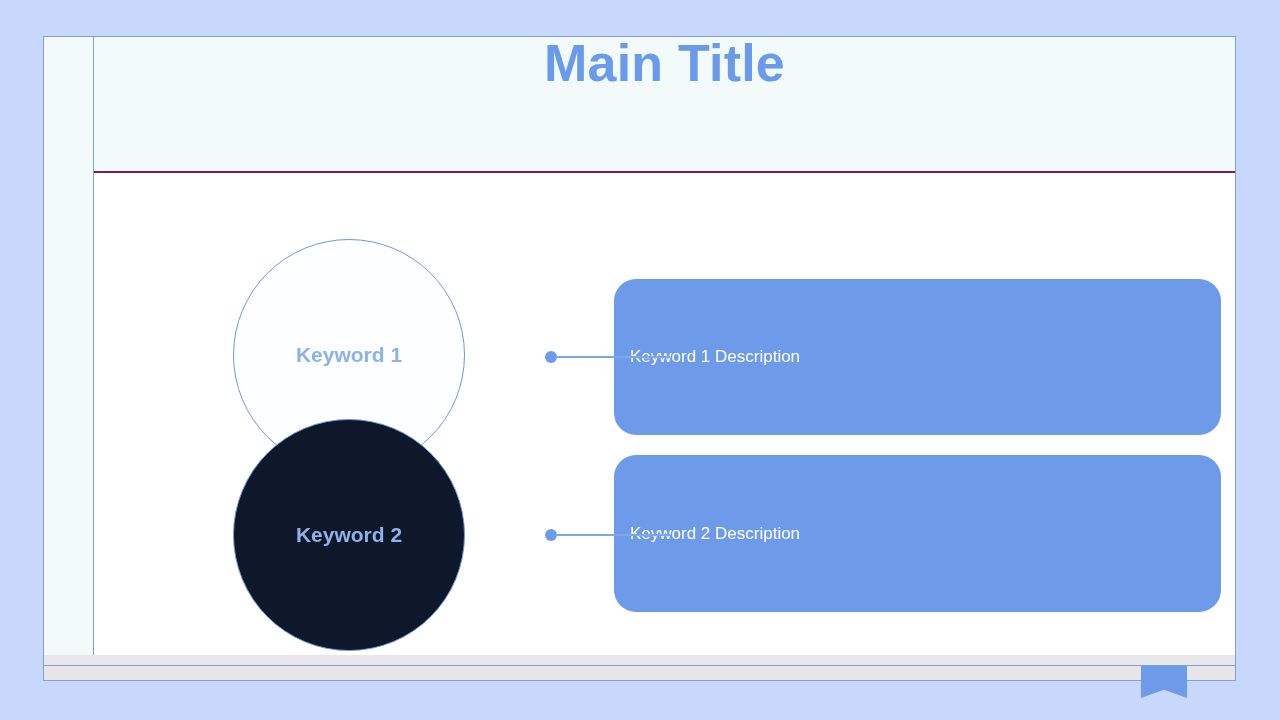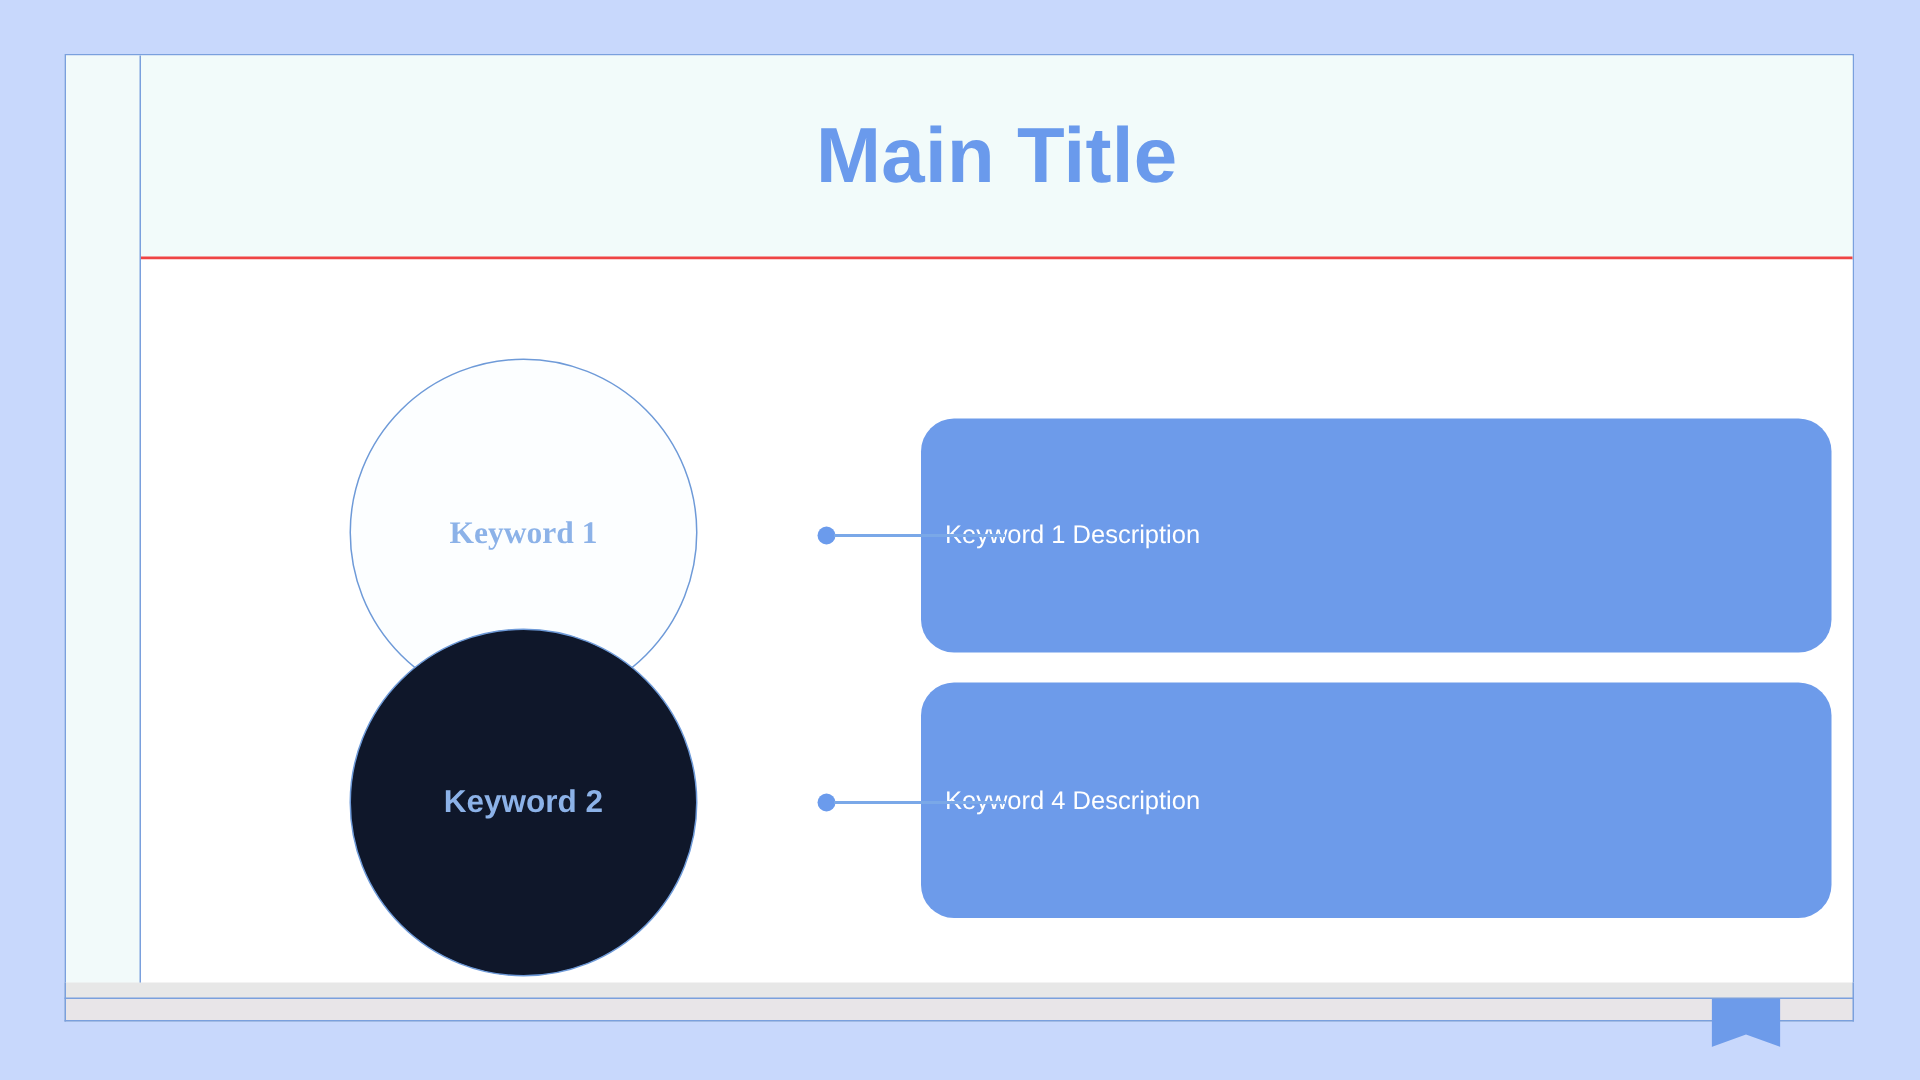--- a/index.html
+++ b/index.html
@@ -50,24 +50,23 @@
   }
 
   
   #header-band {
     position: absolute;
     left: 0;
     top: 0;
     right: 0;
     height: 136px;
     background: #f2fbfa;
-    border-bottom: 2px solid #ef4444;
+    border-bottom: 2px solid #701a75;
     box-sizing: border-box;
     display: flex;
-    align-items: center;
     justify-content: center;
   }
   #page-title {
     font-size: 52px;
     font-weight: bold;
     color: #6a9aec;
     letter-spacing: 0.2px;
     line-height: 1;
     text-align: center;
     user-select: none;
@@ -93,21 +92,20 @@
     box-sizing: border-box;
     display: flex;
     align-items: center;
     justify-content: center;
   }
   #keyword-circle-1 {
     left: 139px;
     top: 66px;
     background: #fcfeff;
     z-index: 2;
-    font-family: Liberation Serif, serif;
   }
   #keyword-circle-2 {
     left: 139px;
     top: 246px;
     background: #0f172a;
     z-index: 3;
   }
   .keyword-circle-label {
     font-size: 21px;
     font-weight: bold;
@@ -232,21 +230,21 @@
       <div class="connector" id="connector-2">
         <span class="connector-dot"></span>
         <span class="connector-line"></span>
       </div>
 
       <div class="description-box" id="description-box-1">
         <span class="description-text">Keyword 1 Description</span>
       </div>
 
       <div class="description-box" id="description-box-2">
-        <span class="description-text">Keyword 4 Description</span>
+        <span class="description-text">Keyword 2 Description</span>
       </div>
 
     </div>
   </div>
 </div>
 
 <div id="bottom-bar-upper"></div>
 <div id="bottom-bar-lower"></div>
 <div id="bookmark-ribbon"></div>
 

